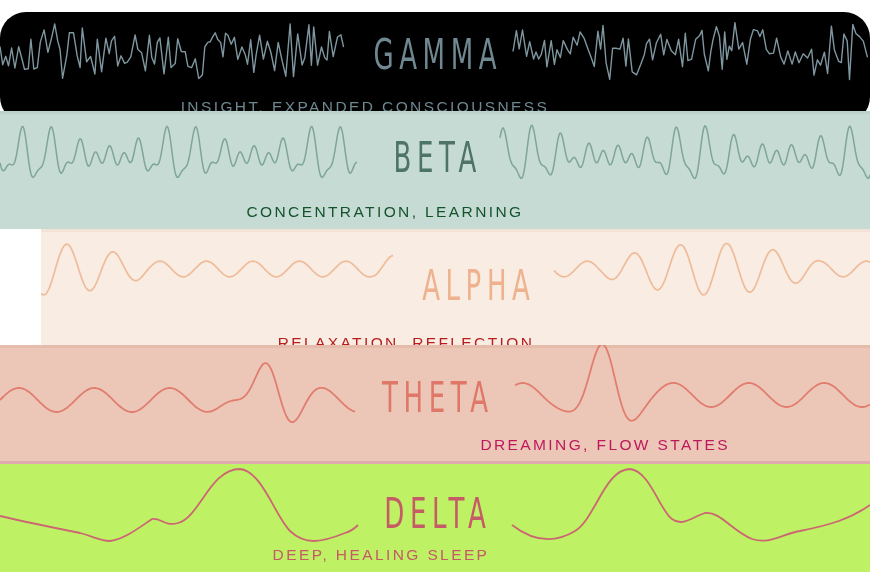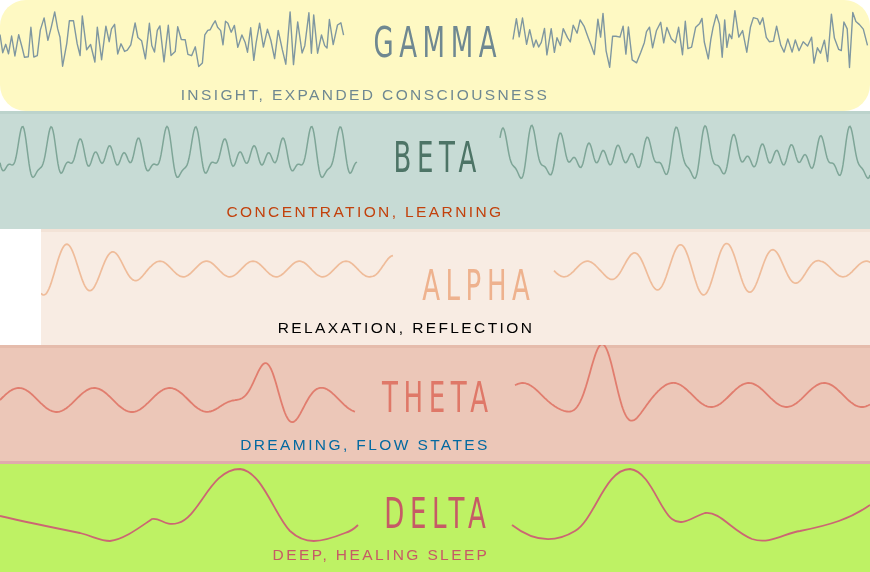--- a/index.html
+++ b/index.html
@@ -23,57 +23,57 @@
     position: absolute; left: 0; width: 730px; text-align: center;
     font-family: "Liberation Sans", sans-serif;
     font-size: 15.5px; letter-spacing: 2.4px; line-height: 1;
   }
 </style>
 </head>
 <body>
 
 <div>
 
-  <div class="band" style="top:0;height:111px;background:#fef9c3;border-radius:26px;">
+  <div class="band" style="top:12px;height:111px;background:#000000;border-radius:26px;">
     <svg class="wave" width="870" height="111" viewBox="0 0 870 111">
       <polyline fill="none" stroke="#7f97a0" stroke-width="1.4" stroke-linejoin="round" id="gamma-left" points="0.0,34.6 2.7,52.7 5.7,44.3 8.5,53.8 11.6,36.0 14.9,56.0 18.7,34.7 22.3,48.3 24.5,57.3 28.3,56.8 30.9,27.3 33.8,57.0 37.3,55.7 40.3,30.1 44.1,17.9 47.9,40.4 51.3,27.1 54.7,11.9 57.7,28.9 60.0,37.2 62.6,66.2 66.8,43.3 69.4,20.6 73.5,20.8 77.2,43.9 80.1,55.5 82.3,15.9 86.6,49.7 90.6,44.5 94.9,62.0 97.3,27.2 101.6,59.7 105.9,26.2 109.2,41.7 111.5,28.8 114.6,24.3 117.7,54.0 121.0,43.8 124.6,51.4 127.3,50.2 130.8,44.9 135.1,23.0 137.9,37.5 141.6,40.7 145.4,58.8 149.4,23.3 151.8,45.5 154.5,52.1 157.3,30.3 159.9,25.9 164.0,61.9 168.3,25.3 171.0,55.5 175.2,51.6 177.7,26.7 181.3,39.5 185.2,39.7 187.9,54.4 191.6,55.7 195.3,46.8 198.7,66.5 202.4,62.9 204.8,34.9 207.8,30.4 210.2,29.8 212.8,24.6 215.2,20.8 217.6,27.2 220.7,30.6 223.0,44.8 225.5,21.3 227.9,23.2 231.2,32.2 234.4,25.4 237.8,47.4 241.9,35.0 245.1,42.2 247.5,52.2 250.7,27.8 253.8,60.4 256.1,43.0 259.6,23.1 263.4,47.1 267.4,29.3 270.9,40.5 274.6,58.6 278.2,30.4 282.2,49.2 285.8,64.2 290.1,11.9 293.5,64.6 297.7,21.9 302.1,53.0 304.8,45.7 308.9,12.8 311.4,53.3 313.7,14.9 317.6,53.2 321.5,35.0 324.7,45.6 327.0,48.1 329.4,19.5 333.2,44.6 337.5,25.0 340.9,22.8 343.6,35.1"></polyline>
       <polyline fill="none" stroke="#7f97a0" stroke-width="1.4" stroke-linejoin="round" id="gamma-right" points="513.0,39.5 516.4,18.7 519.2,36.9 522.5,18.0 526.6,44.4 529.7,29.7 533.6,47.0 536.0,39.9 538.7,47.0 541.3,42.3 544.5,28.4 546.9,54.9 551.2,28.6 554.4,52.4 557.0,37.7 560.4,45.5 563.2,28.6 567.6,37.9 570.3,41.9 573.2,25.2 577.1,33.2 580.1,19.9 584.3,26.7 588.5,38.4 591.2,45.6 594.3,54.5 597.9,19.1 600.6,37.1 603.0,13.4 606.1,50.8 609.7,67.3 612.6,36.3 615.9,36.3 620.0,37.1 623.1,26.1 625.9,54.1 628.4,26.9 632.2,59.9 636.6,62.8 640.7,52.6 644.3,42.7 646.5,31.7 649.5,27.2 652.6,47.9 656.4,30.8 660.7,22.3 663.7,42.9 666.9,27.4 671.3,38.8 675.4,42.7 678.6,27.3 682.5,54.7 685.3,21.2 687.9,48.6 691.6,47.1 695.7,27.2 699.7,23.4 702.0,18.4 704.3,42.0 708.3,58.9 710.8,39.7 713.1,27.4 716.4,14.7 719.4,24.1 722.2,57.3 724.7,19.9 726.9,47.4 729.3,34.2 731.8,38.7 734.9,10.7 738.8,37.1 742.6,30.6 746.8,52.2 750.4,27.3 753.4,17.6 757.6,18.9 759.9,24.6 762.8,17.8 766.3,37.3 769.3,41.7 773.5,41.1 776.6,26.2 780.8,45.3 784.1,52.1 787.8,38.9 792.1,52.1 795.3,39.9 799.0,50.7 803.2,41.8 807.6,46.0 811.6,37.2 814.0,63.1 817.4,47.8 820.5,53.2 824.4,40.1 827.6,61.5 831.4,14.1 834.4,38.1 838.7,49.4 841.3,50.6 843.9,22.0 847.2,28.9 849.5,67.5 852.8,12.4 855.9,21.5 859.5,24.6 863.3,29.1 867.5,45.4"></polyline>
     </svg>
     <div class="title" style="top:22px;color:#6f8891;">GAMMA</div>
     <div class="subtitle" style="top:87px;color:#6f8891;">INSIGHT, EXPANDED CONSCIOUSNESS</div>
   </div>
 
   <div class="band" style="top:111px;height:118px;background:#c7dbd5;">
     <div class="lip" style="background:#bcd3cc;"></div>
     <svg class="wave" width="870" height="118" viewBox="0 0 870 118">
       <path fill="none" stroke="#7ea597" stroke-width="1.5" id="beta-left" d="M0.0,51.7 L1.0,55.9 L2.0,58.6 L3.0,59.8 L4.0,59.6 L5.0,58.5 L6.0,56.8 L7.0,55.1 L8.0,53.9 L9.0,53.2 L10.0,53.2 L11.0,53.6 L12.0,53.9 L13.0,53.8 L14.0,52.7 L15.0,50.2 L16.0,46.3 L17.0,41.1 L18.0,35.0 L19.0,28.6 L20.0,22.8 L21.0,18.3 L22.0,15.8 L23.0,15.6 L24.0,18.0 L25.0,22.8 L26.0,29.4 L27.0,37.1 L28.0,45.0 L29.0,52.4 L30.0,58.5 L31.0,63.0 L32.0,65.6 L33.0,66.4 L34.0,65.8 L35.0,64.4 L36.0,62.5 L37.0,60.7 L38.0,59.2 L39.0,58.2 L40.0,57.3 L41.0,56.4 L42.0,55.1 L43.0,52.8 L44.0,49.4 L45.0,44.8 L46.0,39.2 L47.0,33.0 L48.0,26.8 L49.0,21.5 L50.0,17.6 L51.0,15.9 L52.0,16.5 L53.0,19.6 L54.0,24.7 L55.0,31.5 L56.0,39.0 L57.0,46.4 L58.0,52.9 L59.0,57.9 L60.0,61.0 L61.0,62.2 L62.0,61.6 L63.0,59.8 L64.0,57.4 L65.0,54.9 L66.0,52.8 L67.0,51.6 L68.0,51.1 L69.0,51.3 L70.0,51.9 L71.0,52.2 L72.0,52.0 L73.0,50.7 L74.0,48.3 L75.0,44.8 L76.0,40.6 L77.0,36.2 L78.0,32.2 L79.0,29.3 L80.0,27.9 L81.0,28.3 L82.0,30.6 L83.0,34.4 L84.0,39.2 L85.0,44.3 L86.0,49.0 L87.0,52.7 L88.0,54.8 L89.0,55.2 L90.0,53.9 L91.0,51.5 L92.0,48.3 L93.0,45.2 L94.0,42.6 L95.0,41.1 L96.0,41.0 L97.0,42.1 L98.0,44.3 L99.0,47.0 L100.0,49.6 L101.0,51.5 L102.0,52.3 L103.0,51.7 L104.0,49.8 L105.0,46.8 L106.0,43.2 L107.0,39.6 L108.0,36.7 L109.0,35.0 L110.0,34.8 L111.0,36.2 L112.0,38.9 L113.0,42.5 L114.0,46.4 L115.0,50.0 L116.0,52.6 L117.0,53.9 L118.0,53.8 L119.0,52.3 L120.0,49.9 L121.0,47.1 L122.0,44.4 L123.0,42.5 L124.0,41.7 L125.0,42.1 L126.0,43.6 L127.0,45.9 L128.0,48.5 L129.0,50.6 L130.0,51.7 L131.0,51.4 L132.0,49.6 L133.0,46.3 L134.0,42.0 L135.0,37.2 L136.0,32.7 L137.0,29.1 L138.0,27.2 L139.0,27.2 L140.0,29.2 L141.0,33.0 L142.0,38.0 L143.0,43.6 L144.0,49.2 L145.0,53.9 L146.0,57.4 L147.0,59.4 L148.0,59.9 L149.0,59.2 L150.0,57.7 L151.0,56.0 L152.0,54.4 L153.0,53.5 L154.0,53.1 L155.0,53.3 L156.0,53.8 L157.0,53.9 L158.0,53.4 L159.0,51.6 L160.0,48.5 L161.0,43.9 L162.0,38.2 L163.0,31.9 L164.0,25.7 L165.0,20.4 L166.0,16.8 L167.0,15.4 L168.0,16.5 L169.0,20.1 L170.0,25.8 L171.0,33.0 L172.0,41.0 L173.0,48.7 L174.0,55.6 L175.0,60.9 L176.0,64.5 L177.0,66.2 L178.0,66.3 L179.0,65.2 L180.0,63.5 L181.0,61.6 L182.0,59.9 L183.0,58.7 L184.0,57.8 L185.0,56.9 L186.0,55.9 L187.0,54.1 L188.0,51.3 L189.0,47.3 L190.0,42.2 L191.0,36.2 L192.0,29.9 L193.0,24.1 L194.0,19.4 L195.0,16.5 L196.0,15.9 L197.0,17.7 L198.0,21.8 L199.0,27.9 L200.0,35.1 L201.0,42.6 L202.0,49.7 L203.0,55.5 L204.0,59.7 L205.0,61.8 L206.0,62.1 L207.0,60.9 L208.0,58.7 L209.0,56.1 L210.0,53.8 L211.0,52.1 L212.0,51.2 L213.0,51.2 L214.0,51.6 L215.0,52.1 L216.0,52.2 L217.0,51.5 L218.0,49.7 L219.0,46.7 L220.0,42.8 L221.0,38.5 L222.0,34.2 L223.0,30.6 L224.0,28.4 L225.0,27.9 L226.0,29.2 L227.0,32.3 L228.0,36.6 L229.0,41.7 L230.0,46.7 L231.0,51.0 L232.0,53.9 L233.0,55.2 L234.0,54.7 L235.0,52.9 L236.0,50.0 L237.0,46.7 L238.0,43.8 L239.0,41.7 L240.0,40.9 L241.0,41.4 L242.0,43.1 L243.0,45.6 L244.0,48.3 L245.0,50.6 L246.0,52.1 L247.0,52.2 L248.0,51.0 L249.0,48.4 L250.0,45.0 L251.0,41.4 L252.0,38.1 L253.0,35.7 L254.0,34.7 L255.0,35.3 L256.0,37.3 L257.0,40.6 L258.0,44.4 L259.0,48.2 L260.0,51.4 L261.0,53.4 L262.0,54.0 L263.0,53.2 L264.0,51.2 L265.0,48.5 L266.0,45.7 L267.0,43.4 L268.0,41.9 L269.0,41.7 L270.0,42.7 L271.0,44.7 L272.0,47.2 L273.0,49.6 L274.0,51.3 L275.0,51.8 L276.0,50.7 L277.0,48.2 L278.0,44.3 L279.0,39.6 L280.0,34.9 L281.0,30.8 L282.0,28.0 L283.0,27.0 L284.0,27.9 L285.0,30.9 L286.0,35.3 L287.0,40.7 L288.0,46.4 L289.0,51.6 L290.0,55.8 L291.0,58.5 L292.0,59.8 L293.0,59.7 L294.0,58.5 L295.0,56.9 L296.0,55.2 L297.0,53.9 L298.0,53.2 L299.0,53.2 L300.0,53.5 L301.0,53.9 L302.0,53.8 L303.0,52.7 L304.0,50.3 L305.0,46.4 L306.0,41.3 L307.0,35.2 L308.0,28.8 L309.0,23.0 L310.0,18.4 L311.0,15.8 L312.0,15.6 L313.0,17.9 L314.0,22.6 L315.0,29.2 L316.0,36.9 L317.0,44.8 L318.0,52.2 L319.0,58.4 L320.0,62.9 L321.0,65.5 L322.0,66.4 L323.0,65.9 L324.0,64.4 L325.0,62.6 L326.0,60.8 L327.0,59.3 L328.0,58.2 L329.0,57.4 L330.0,56.5 L331.0,55.1 L332.0,52.9 L333.0,49.5 L334.0,44.9 L335.0,39.3 L336.0,33.1 L337.0,27.0 L338.0,21.6 L339.0,17.7 L340.0,15.9 L341.0,16.4 L342.0,19.4 L343.0,24.6 L344.0,31.3 L345.0,38.8 L346.0,46.2 L347.0,52.7 L348.0,57.8 L349.0,60.9 L350.0,62.2 L351.0,61.7 L352.0,59.9 L353.0,57.4 L354.0,54.9 L355.0,52.9 L356.0,51.6 L357.0,51.1 "></path>
       <path fill="none" stroke="#7ea597" stroke-width="1.5" id="beta-right" d="M500.0,26.9 L501.0,21.5 L502.0,18.1 L503.0,17.0 L504.0,18.3 L505.0,21.6 L506.0,26.5 L507.0,32.2 L508.0,38.0 L509.0,43.3 L510.0,47.7 L511.0,50.9 L512.0,53.1 L513.0,54.6 L514.0,55.6 L515.0,56.6 L516.0,58.0 L517.0,59.8 L518.0,62.0 L519.0,64.4 L520.0,66.3 L521.0,67.4 L522.0,67.0 L523.0,64.8 L524.0,60.7 L525.0,54.6 L526.0,47.2 L527.0,39.0 L528.0,30.8 L529.0,23.6 L530.0,18.2 L531.0,15.0 L532.0,14.3 L533.0,16.2 L534.0,20.2 L535.0,25.7 L536.0,31.9 L537.0,38.1 L538.0,43.6 L539.0,48.0 L540.0,51.2 L541.0,53.1 L542.0,54.1 L543.0,54.6 L544.0,55.1 L545.0,55.9 L546.0,57.2 L547.0,59.0 L548.0,61.0 L549.0,62.7 L550.0,63.8 L551.0,63.7 L552.0,61.9 L553.0,58.5 L554.0,53.5 L555.0,47.2 L556.0,40.4 L557.0,33.7 L558.0,28.1 L559.0,24.0 L560.0,22.1 L561.0,22.4 L562.0,24.8 L563.0,28.9 L564.0,33.9 L565.0,39.2 L566.0,44.1 L567.0,47.8 L568.0,50.2 L569.0,51.1 L570.0,50.8 L571.0,49.6 L572.0,48.1 L573.0,46.9 L574.0,46.4 L575.0,46.9 L576.0,48.3 L577.0,50.5 L578.0,52.9 L579.0,55.0 L580.0,56.3 L581.0,56.4 L582.0,55.0 L583.0,52.2 L584.0,48.2 L585.0,43.6 L586.0,39.1 L587.0,35.4 L588.0,32.9 L589.0,32.0 L590.0,32.9 L591.0,35.4 L592.0,39.0 L593.0,43.0 L594.0,46.9 L595.0,49.9 L596.0,51.6 L597.0,51.8 L598.0,50.6 L599.0,48.3 L600.0,45.5 L601.0,42.7 L602.0,40.5 L603.0,39.5 L604.0,39.9 L605.0,41.5 L606.0,44.2 L607.0,47.4 L608.0,50.4 L609.0,52.8 L610.0,53.9 L611.0,53.5 L612.0,51.6 L613.0,48.5 L614.0,44.7 L615.0,40.7 L616.0,37.3 L617.0,35.0 L618.0,34.2 L619.0,35.0 L620.0,37.2 L621.0,40.4 L622.0,44.0 L623.0,47.4 L624.0,50.0 L625.0,51.5 L626.0,51.7 L627.0,50.6 L628.0,48.6 L629.0,46.3 L630.0,44.1 L631.0,42.8 L632.0,42.6 L633.0,43.6 L634.0,45.9 L635.0,48.9 L636.0,52.0 L637.0,54.8 L638.0,56.4 L639.0,56.5 L640.0,54.9 L641.0,51.5 L642.0,46.8 L643.0,41.4 L644.0,35.9 L645.0,31.2 L646.0,27.8 L647.0,26.2 L648.0,26.5 L649.0,28.6 L650.0,32.2 L651.0,36.5 L652.0,41.0 L653.0,45.1 L654.0,48.3 L655.0,50.4 L656.0,51.4 L657.0,51.6 L658.0,51.4 L659.0,51.2 L660.0,51.6 L661.0,52.6 L662.0,54.6 L663.0,57.1 L664.0,59.8 L665.0,62.1 L666.0,63.4 L667.0,63.2 L668.0,61.1 L669.0,57.0 L670.0,51.1 L671.0,44.0 L672.0,36.3 L673.0,29.0 L674.0,22.7 L675.0,18.3 L676.0,16.2 L677.0,16.5 L678.0,19.1 L679.0,23.5 L680.0,29.1 L681.0,35.0 L682.0,40.8 L683.0,45.7 L684.0,49.6 L685.0,52.4 L686.0,54.2 L687.0,55.4 L688.0,56.5 L689.0,57.7 L690.0,59.3 L691.0,61.3 L692.0,63.6 L693.0,65.7 L694.0,67.2 L695.0,67.4 L696.0,66.0 L697.0,62.6 L698.0,57.3 L699.0,50.4 L700.0,42.5 L701.0,34.3 L702.0,26.7 L703.0,20.5 L704.0,16.4 L705.0,14.8 L706.0,15.7 L707.0,18.9 L708.0,23.8 L709.0,29.8 L710.0,36.0 L711.0,41.8 L712.0,46.6 L713.0,50.1 L714.0,52.3 L715.0,53.4 L716.0,53.9 L717.0,54.1 L718.0,54.6 L719.0,55.5 L720.0,57.0 L721.0,58.9 L722.0,60.9 L723.0,62.4 L724.0,62.9 L725.0,62.1 L726.0,59.6 L727.0,55.5 L728.0,50.0 L729.0,43.6 L730.0,37.1 L731.0,31.2 L732.0,26.6 L733.0,24.0 L734.0,23.5 L735.0,25.1 L736.0,28.5 L737.0,33.1 L738.0,38.3 L739.0,43.1 L740.0,47.1 L741.0,49.8 L742.0,51.0 L743.0,50.8 L744.0,49.6 L745.0,47.9 L746.0,46.3 L747.0,45.3 L748.0,45.3 L749.0,46.3 L750.0,48.2 L751.0,50.6 L752.0,53.1 L753.0,55.0 L754.0,55.8 L755.0,55.3 L756.0,53.3 L757.0,50.0 L758.0,45.9 L759.0,41.5 L760.0,37.5 L761.0,34.5 L762.0,33.0 L763.0,33.2 L764.0,35.1 L765.0,38.2 L766.0,42.0 L767.0,45.9 L768.0,49.2 L769.0,51.4 L770.0,52.1 L771.0,51.3 L772.0,49.3 L773.0,46.5 L774.0,43.6 L775.0,41.1 L776.0,39.6 L777.0,39.4 L778.0,40.5 L779.0,42.9 L780.0,46.0 L781.0,49.2 L782.0,52.0 L783.0,53.6 L784.0,53.9 L785.0,52.6 L786.0,49.9 L787.0,46.2 L788.0,42.1 L789.0,38.3 L790.0,35.4 L791.0,33.8 L792.0,33.9 L793.0,35.4 L794.0,38.3 L795.0,41.8 L796.0,45.4 L797.0,48.5 L798.0,50.7 L799.0,51.5 L800.0,51.1 L801.0,49.7 L802.0,47.7 L803.0,45.6 L804.0,44.1 L805.0,43.6 L806.0,44.2 L807.0,46.1 L808.0,48.8 L809.0,51.9 L810.0,54.8 L811.0,56.8 L812.0,57.4 L813.0,56.2 L814.0,53.3 L815.0,48.8 L816.0,43.2 L817.0,37.4 L818.0,32.0 L819.0,27.7 L820.0,25.2 L821.0,24.7 L822.0,26.1 L823.0,29.1 L824.0,33.3 L825.0,38.0 L826.0,42.6 L827.0,46.5 L828.0,49.3 L829.0,51.1 L830.0,51.9 L831.0,52.1 L832.0,52.1 L833.0,52.4 L834.0,53.3 L835.0,55.0 L836.0,57.3 L837.0,60.0 L838.0,62.4 L839.0,64.1 L840.0,64.3 L841.0,62.8 L842.0,59.3 L843.0,53.9 L844.0,46.9 L845.0,39.2 L846.0,31.4 L847.0,24.5 L848.0,19.1 L849.0,16.0 L850.0,15.3 L851.0,17.0 L852.0,20.8 L853.0,26.1 L854.0,32.1 L855.0,38.1 L856.0,43.6 L857.0,48.1 L858.0,51.4 L859.0,53.7 L860.0,55.1 L861.0,56.2 L862.0,57.3 L863.0,58.7 L864.0,60.5 L865.0,62.7 L866.0,64.9 L867.0,66.6 L868.0,67.4 L869.0,66.7 L870.0,64.1 "></path>
     </svg>
     <div class="title" style="top:26px;color:#4d7466;">BETA</div>
-    <div class="subtitle" style="top:93px;color:#c2410c;">CONCENTRATION, LEARNING</div>
+    <div class="subtitle" style="top:93px;color:#14532d;margin-left:20px;">CONCENTRATION, LEARNING</div>
   </div>
 
   <div class="band" style="top:229px;height:116px;background:#f8ece3;margin-left:41px;">
     <div class="lip" style="background:#f3e3d7;"></div>
     <svg class="wave" width="870" height="116" viewBox="0 0 870 116">
       <path fill="none" stroke="#efbc9a" stroke-width="1.7" id="alpha-left" d="M0.0,64.2 L1.0,65.3 L2.0,65.9 L3.0,66.0 L4.0,65.6 L5.0,64.8 L6.0,63.5 L7.0,61.7 L8.0,59.6 L9.0,57.1 L10.0,54.4 L11.0,51.3 L12.0,48.1 L13.0,44.7 L14.0,41.3 L15.0,37.8 L16.0,34.4 L17.0,31.1 L18.0,28.0 L19.0,25.2 L20.0,22.6 L21.0,20.3 L22.0,18.5 L23.0,17.0 L24.0,16.0 L25.0,15.4 L26.0,15.2 L27.0,15.6 L28.0,16.3 L29.0,17.5 L30.0,19.1 L31.0,21.1 L32.0,23.4 L33.0,26.0 L34.0,28.8 L35.0,31.8 L36.0,34.9 L37.0,38.0 L38.0,41.2 L39.0,44.3 L40.0,47.3 L41.0,50.1 L42.0,52.7 L43.0,55.1 L44.0,57.1 L45.0,58.8 L46.0,60.1 L47.0,61.0 L48.0,61.6 L49.0,61.7 L50.0,61.4 L51.0,60.8 L52.0,59.7 L53.0,58.4 L54.0,56.7 L55.0,54.7 L56.0,52.5 L57.0,50.1 L58.0,47.6 L59.0,45.0 L60.0,42.3 L61.0,39.6 L62.0,37.0 L63.0,34.6 L64.0,32.2 L65.0,30.1 L66.0,28.2 L67.0,26.5 L68.0,25.2 L69.0,24.1 L70.0,23.4 L71.0,22.9 L72.0,22.8 L73.0,23.1 L74.0,23.6 L75.0,24.4 L76.0,25.5 L77.0,26.8 L78.0,28.4 L79.0,30.1 L80.0,31.9 L81.0,33.8 L82.0,35.8 L83.0,37.8 L84.0,39.8 L85.0,41.7 L86.0,43.5 L87.0,45.2 L88.0,46.7 L89.0,48.1 L90.0,49.2 L91.0,50.2 L92.0,50.9 L93.0,51.3 L94.0,51.6 L95.0,51.6 L96.0,51.4 L97.0,51.0 L98.0,50.4 L99.0,49.6 L100.0,48.7 L101.0,47.7 L102.0,46.5 L103.0,45.3 L104.0,44.1 L105.0,42.8 L106.0,41.6 L107.0,40.4 L108.0,39.3 L109.0,38.2 L110.0,37.3 L111.0,36.3 L112.0,35.4 L113.0,34.6 L114.0,33.9 L115.0,33.3 L116.0,32.8 L117.0,32.5 L118.0,32.3 L119.0,32.2 L120.0,32.3 L121.0,32.5 L122.0,32.8 L123.0,33.3 L124.0,33.9 L125.0,34.6 L126.0,35.5 L127.0,36.3 L128.0,37.3 L129.0,38.3 L130.0,39.4 L131.0,40.4 L132.0,41.5 L133.0,42.5 L134.0,43.5 L135.0,44.4 L136.0,45.2 L137.0,45.9 L138.0,46.6 L139.0,47.1 L140.0,47.4 L141.0,47.7 L142.0,47.8 L143.0,47.8 L144.0,47.6 L145.0,47.3 L146.0,46.8 L147.0,46.2 L148.0,45.5 L149.0,44.8 L150.0,43.9 L151.0,42.9 L152.0,41.9 L153.0,40.9 L154.0,39.8 L155.0,38.8 L156.0,37.8 L157.0,36.8 L158.0,35.9 L159.0,35.0 L160.0,34.2 L161.0,33.6 L162.0,33.0 L163.0,32.6 L164.0,32.4 L165.0,32.2 L166.0,32.2 L167.0,32.4 L168.0,32.6 L169.0,33.1 L170.0,33.6 L171.0,34.3 L172.0,35.0 L173.0,35.9 L174.0,36.8 L175.0,37.8 L176.0,38.8 L177.0,39.9 L178.0,40.9 L179.0,42.0 L180.0,43.0 L181.0,43.9 L182.0,44.8 L183.0,45.6 L184.0,46.3 L185.0,46.8 L186.0,47.3 L187.0,47.6 L188.0,47.8 L189.0,47.8 L190.0,47.7 L191.0,47.4 L192.0,47.0 L193.0,46.5 L194.0,45.9 L195.0,45.2 L196.0,44.3 L197.0,43.4 L198.0,42.4 L199.0,41.4 L200.0,40.4 L201.0,39.3 L202.0,38.3 L203.0,37.3 L204.0,36.3 L205.0,35.4 L206.0,34.6 L207.0,33.9 L208.0,33.3 L209.0,32.8 L210.0,32.5 L211.0,32.3 L212.0,32.2 L213.0,32.3 L214.0,32.5 L215.0,32.8 L216.0,33.3 L217.0,33.9 L218.0,34.6 L219.0,35.5 L220.0,36.4 L221.0,37.3 L222.0,38.3 L223.0,39.4 L224.0,40.4 L225.0,41.5 L226.0,42.5 L227.0,43.5 L228.0,44.4 L229.0,45.2 L230.0,45.9 L231.0,46.6 L232.0,47.1 L233.0,47.5 L234.0,47.7 L235.0,47.8 L236.0,47.8 L237.0,47.6 L238.0,47.3 L239.0,46.8 L240.0,46.2 L241.0,45.5 L242.0,44.8 L243.0,43.9 L244.0,42.9 L245.0,41.9 L246.0,40.9 L247.0,39.8 L248.0,38.8 L249.0,37.8 L250.0,36.8 L251.0,35.8 L252.0,35.0 L253.0,34.2 L254.0,33.6 L255.0,33.0 L256.0,32.6 L257.0,32.4 L258.0,32.2 L259.0,32.2 L260.0,32.4 L261.0,32.7 L262.0,33.1 L263.0,33.6 L264.0,34.3 L265.0,35.0 L266.0,35.9 L267.0,36.8 L268.0,37.8 L269.0,38.9 L270.0,39.9 L271.0,41.0 L272.0,42.0 L273.0,43.0 L274.0,43.9 L275.0,44.8 L276.0,45.6 L277.0,46.3 L278.0,46.8 L279.0,47.3 L280.0,47.6 L281.0,47.8 L282.0,47.8 L283.0,47.7 L284.0,47.4 L285.0,47.0 L286.0,46.5 L287.0,45.9 L288.0,45.2 L289.0,44.3 L290.0,43.4 L291.0,42.4 L292.0,41.4 L293.0,40.4 L294.0,39.3 L295.0,38.3 L296.0,37.3 L297.0,36.3 L298.0,35.4 L299.0,34.6 L300.0,33.9 L301.0,33.3 L302.0,32.8 L303.0,32.5 L304.0,32.3 L305.0,32.2 L306.0,32.3 L307.0,32.5 L308.0,32.8 L309.0,33.3 L310.0,33.9 L311.0,34.7 L312.0,35.5 L313.0,36.4 L314.0,37.3 L315.0,38.3 L316.0,39.4 L317.0,40.4 L318.0,41.5 L319.0,42.5 L320.0,43.5 L321.0,44.4 L322.0,45.2 L323.0,45.9 L324.0,46.6 L325.0,47.1 L326.0,47.5 L327.0,47.7 L328.0,47.8 L329.0,47.8 L330.0,47.6 L331.0,47.5 L332.0,47.3 L333.0,46.9 L334.0,46.3 L335.0,45.6 L336.0,44.7 L337.0,43.6 L338.0,42.4 L339.0,41.1 L340.0,39.8 L341.0,38.3 L342.0,36.8 L343.0,35.4 L344.0,33.9 L345.0,32.5 L346.0,31.2 L347.0,29.9 L348.0,28.9 L349.0,28.0 L350.0,27.3 L351.0,26.8 L352.0,26.6 "></path>
       <path fill="none" stroke="#efbc9a" stroke-width="1.7" id="alpha-right" d="M513.0,41.6 L514.0,42.6 L515.0,43.6 L516.0,44.5 L517.0,45.3 L518.0,46.0 L519.0,46.6 L520.0,47.1 L521.0,47.5 L522.0,47.7 L523.0,47.8 L524.0,47.7 L525.0,47.5 L526.0,47.2 L527.0,46.7 L528.0,46.1 L529.0,45.4 L530.0,44.6 L531.0,43.7 L532.0,42.8 L533.0,41.8 L534.0,40.7 L535.0,39.7 L536.0,38.6 L537.0,37.6 L538.0,36.6 L539.0,35.7 L540.0,34.9 L541.0,34.1 L542.0,33.5 L543.0,33.0 L544.0,32.6 L545.0,32.3 L546.0,32.2 L547.0,32.2 L548.0,32.4 L549.0,32.7 L550.0,33.1 L551.0,33.7 L552.0,34.4 L553.0,35.2 L554.0,36.0 L555.0,37.0 L556.0,38.0 L557.0,39.0 L558.0,40.1 L559.0,41.1 L560.0,42.1 L561.0,43.2 L562.0,44.3 L563.0,45.4 L564.0,46.4 L565.0,47.4 L566.0,48.3 L567.0,49.0 L568.0,49.6 L569.0,50.1 L570.0,50.4 L571.0,50.4 L572.0,50.3 L573.0,50.0 L574.0,49.4 L575.0,48.7 L576.0,47.7 L577.0,46.5 L578.0,45.2 L579.0,43.7 L580.0,42.1 L581.0,40.3 L582.0,38.5 L583.0,36.7 L584.0,34.9 L585.0,33.0 L586.0,31.3 L587.0,29.7 L588.0,28.2 L589.0,26.9 L590.0,25.7 L591.0,24.9 L592.0,24.3 L593.0,23.9 L594.0,23.9 L595.0,24.2 L596.0,24.8 L597.0,25.7 L598.0,26.9 L599.0,28.3 L600.0,30.0 L601.0,32.0 L602.0,34.1 L603.0,36.5 L604.0,38.9 L605.0,41.4 L606.0,44.0 L607.0,46.5 L608.0,48.9 L609.0,51.3 L610.0,53.5 L611.0,55.4 L612.0,57.1 L613.0,58.6 L614.0,59.7 L615.0,60.5 L616.0,60.8 L617.0,60.9 L618.0,60.5 L619.0,59.7 L620.0,58.6 L621.0,57.1 L622.0,55.2 L623.0,53.1 L624.0,50.6 L625.0,48.0 L626.0,45.1 L627.0,42.1 L628.0,39.0 L629.0,36.0 L630.0,32.9 L631.0,29.9 L632.0,27.1 L633.0,24.5 L634.0,22.2 L635.0,20.2 L636.0,18.5 L637.0,17.1 L638.0,16.2 L639.0,15.8 L640.0,15.8 L641.0,16.2 L642.0,17.0 L643.0,18.3 L644.0,20.0 L645.0,22.1 L646.0,24.6 L647.0,27.3 L648.0,30.3 L649.0,33.5 L650.0,36.8 L651.0,40.2 L652.0,43.6 L653.0,47.0 L654.0,50.3 L655.0,53.3 L656.0,56.2 L657.0,58.8 L658.0,61.0 L659.0,62.8 L660.0,64.3 L661.0,65.3 L662.0,65.8 L663.0,65.9 L664.0,65.4 L665.0,64.6 L666.0,63.2 L667.0,61.4 L668.0,59.3 L669.0,56.8 L670.0,53.9 L671.0,50.8 L672.0,47.6 L673.0,44.1 L674.0,40.7 L675.0,37.2 L676.0,33.7 L677.0,30.4 L678.0,27.2 L679.0,24.3 L680.0,21.7 L681.0,19.5 L682.0,17.6 L683.0,16.1 L684.0,15.1 L685.0,14.6 L686.0,14.5 L687.0,14.9 L688.0,15.7 L689.0,17.0 L690.0,18.7 L691.0,20.8 L692.0,23.2 L693.0,25.9 L694.0,28.8 L695.0,32.0 L696.0,35.2 L697.0,38.6 L698.0,41.9 L699.0,45.1 L700.0,48.3 L701.0,51.2 L702.0,54.0 L703.0,56.4 L704.0,58.5 L705.0,60.3 L706.0,61.7 L707.0,62.6 L708.0,63.1 L709.0,63.2 L710.0,62.9 L711.0,62.2 L712.0,61.0 L713.0,59.5 L714.0,57.7 L715.0,55.5 L716.0,53.1 L717.0,50.5 L718.0,47.8 L719.0,44.9 L720.0,42.0 L721.0,39.1 L722.0,36.2 L723.0,33.5 L724.0,31.0 L725.0,28.6 L726.0,26.5 L727.0,24.7 L728.0,23.2 L729.0,22.0 L730.0,21.2 L731.0,20.8 L732.0,20.7 L733.0,21.0 L734.0,21.6 L735.0,22.5 L736.0,23.8 L737.0,25.3 L738.0,27.0 L739.0,29.0 L740.0,31.1 L741.0,33.3 L742.0,35.6 L743.0,37.9 L744.0,40.2 L745.0,42.4 L746.0,44.5 L747.0,46.5 L748.0,48.3 L749.0,49.9 L750.0,51.2 L751.0,52.3 L752.0,53.2 L753.0,53.8 L754.0,54.1 L755.0,54.1 L756.0,53.9 L757.0,53.4 L758.0,52.7 L759.0,51.8 L760.0,50.7 L761.0,49.4 L762.0,48.0 L763.0,46.5 L764.0,45.0 L765.0,43.4 L766.0,41.8 L767.0,40.3 L768.0,38.8 L769.0,37.4 L770.0,36.1 L771.0,35.0 L772.0,34.0 L773.0,33.2 L774.0,32.6 L775.0,32.1 L776.0,31.8 L777.0,31.7 L778.0,31.7 L779.0,32.0 L780.0,32.3 L781.0,32.5 L782.0,32.9 L783.0,33.4 L784.0,34.0 L785.0,34.8 L786.0,35.6 L787.0,36.5 L788.0,37.5 L789.0,38.5 L790.0,39.6 L791.0,40.6 L792.0,41.6 L793.0,42.7 L794.0,43.6 L795.0,44.5 L796.0,45.3 L797.0,46.1 L798.0,46.7 L799.0,47.1 L800.0,47.5 L801.0,47.7 L802.0,47.8 L803.0,47.7 L804.0,47.5 L805.0,47.2 L806.0,46.7 L807.0,46.1 L808.0,45.4 L809.0,44.6 L810.0,43.7 L811.0,42.8 L812.0,41.7 L813.0,40.7 L814.0,39.7 L815.0,38.6 L816.0,37.6 L817.0,36.6 L818.0,35.7 L819.0,34.9 L820.0,34.1 L821.0,33.5 L822.0,33.0 L823.0,32.6 L824.0,32.3 L825.0,32.2 L826.0,32.2 L827.0,32.4 L828.0,32.7 L829.0,33.2 L830.0,33.7 L831.0,34.4 L832.0,35.2 L833.0,36.1 L834.0,37.0 L835.0,38.0 L836.0,39.0 L837.0,40.1 L838.0,41.1 L839.0,42.2 L840.0,43.2 L841.0,44.1 L842.0,44.9 L843.0,45.7 L844.0,46.4 L845.0,46.9 L846.0,47.3 L847.0,47.6 L848.0,47.8 L849.0,47.8 L850.0,47.6 L851.0,47.4 L852.0,47.0 L853.0,46.4 L854.0,45.8 L855.0,45.0 L856.0,44.2 L857.0,43.2 L858.0,42.3 L859.0,41.2 L860.0,40.2 L861.0,39.1 L862.0,38.1 L863.0,37.1 L864.0,36.1 L865.0,35.3 L866.0,34.5 L867.0,33.8 L868.0,33.2 L869.0,32.7 L870.0,32.4 "></path>
     </svg>
     <div class="title" style="top:36px;color:#eeb28e;">ALPHA</div>
-    <div class="subtitle" style="top:91px;color:#000000;">RELAXATION, REFLECTION</div>
+    <div class="subtitle" style="top:106px;color:#b91c1c;">RELAXATION, REFLECTION</div>
   </div>
 
   <div class="band" style="top:345px;height:116px;background:#ecc7b8;">
     <div class="lip" style="background:#e5bcac;"></div>
     <svg class="wave" width="870" height="116" viewBox="0 0 870 116">
       <path fill="none" stroke="#e17d6e" stroke-width="1.8" id="theta-left" d="M0.0,55.0 L1.0,54.0 L2.0,53.0 L3.0,52.0 L4.0,51.1 L5.0,50.1 L6.0,49.2 L7.0,48.4 L8.0,47.6 L9.0,46.8 L10.0,46.1 L11.0,45.5 L12.0,44.9 L13.0,44.4 L14.0,44.0 L15.0,43.6 L16.0,43.3 L17.0,43.1 L18.0,43.0 L19.0,43.0 L20.0,43.1 L21.0,43.2 L22.0,43.4 L23.0,43.7 L24.0,44.1 L25.0,44.5 L26.0,45.1 L27.0,45.7 L28.0,46.3 L29.0,47.0 L30.0,47.8 L31.0,48.6 L32.0,49.5 L33.0,50.4 L34.0,51.4 L35.0,52.3 L36.0,53.3 L37.0,54.3 L38.0,55.3 L39.0,56.3 L40.0,57.3 L41.0,58.3 L42.0,59.2 L43.0,60.1 L44.0,61.0 L45.0,61.9 L46.0,62.7 L47.0,63.4 L48.0,64.1 L49.0,64.7 L50.0,65.3 L51.0,65.7 L52.0,66.1 L53.0,66.5 L54.0,66.7 L55.0,66.9 L56.0,67.0 L57.0,67.0 L58.0,66.9 L59.0,66.8 L60.0,66.5 L61.0,66.2 L62.0,65.8 L63.0,65.3 L64.0,64.8 L65.0,64.1 L66.0,63.5 L67.0,62.7 L68.0,61.9 L69.0,61.1 L70.0,60.2 L71.0,59.3 L72.0,58.4 L73.0,57.4 L74.0,56.4 L75.0,55.4 L76.0,54.4 L77.0,53.4 L78.0,52.4 L79.0,51.5 L80.0,50.5 L81.0,49.6 L82.0,48.7 L83.0,47.9 L84.0,47.1 L85.0,46.4 L86.0,45.7 L87.0,45.1 L88.0,44.6 L89.0,44.1 L90.0,43.7 L91.0,43.4 L92.0,43.2 L93.0,43.1 L94.0,43.0 L95.0,43.0 L96.0,43.1 L97.0,43.3 L98.0,43.6 L99.0,43.9 L100.0,44.4 L101.0,44.9 L102.0,45.4 L103.0,46.1 L104.0,46.7 L105.0,47.5 L106.0,48.3 L107.0,49.2 L108.0,50.1 L109.0,51.0 L110.0,51.9 L111.0,52.9 L112.0,53.9 L113.0,54.9 L114.0,55.9 L115.0,56.9 L116.0,57.9 L117.0,58.8 L118.0,59.8 L119.0,60.7 L120.0,61.5 L121.0,62.3 L122.0,63.1 L123.0,63.8 L124.0,64.5 L125.0,65.0 L126.0,65.6 L127.0,66.0 L128.0,66.4 L129.0,66.6 L130.0,66.8 L131.0,67.0 L132.0,67.0 L133.0,67.0 L134.0,66.8 L135.0,66.6 L136.0,66.3 L137.0,66.0 L138.0,65.5 L139.0,65.0 L140.0,64.4 L141.0,63.7 L142.0,63.0 L143.0,62.3 L144.0,61.4 L145.0,60.6 L146.0,59.7 L147.0,58.7 L148.0,57.8 L149.0,56.8 L150.0,55.8 L151.0,54.8 L152.0,53.8 L153.0,52.8 L154.0,51.8 L155.0,50.9 L156.0,50.0 L157.0,49.1 L158.0,48.2 L159.0,47.4 L160.0,46.7 L161.0,46.0 L162.0,45.4 L163.0,44.8 L164.0,44.3 L165.0,43.9 L166.0,43.5 L167.0,43.3 L168.0,43.1 L169.0,43.0 L170.0,43.0 L171.0,43.1 L172.0,43.2 L173.0,43.5 L174.0,43.8 L175.0,44.2 L176.0,44.6 L177.0,45.2 L178.0,45.8 L179.0,46.5 L180.0,47.2 L181.0,48.0 L182.0,48.8 L183.0,49.7 L184.0,50.6 L185.0,51.6 L186.0,52.5 L187.0,53.5 L188.0,54.5 L189.0,55.5 L190.0,56.5 L191.0,57.5 L192.0,58.4 L193.0,59.4 L194.0,60.3 L195.0,61.2 L196.0,62.0 L197.0,62.8 L198.0,63.5 L199.0,64.1 L200.0,64.7 L201.0,65.3 L202.0,65.7 L203.0,66.1 L204.0,66.4 L205.0,66.6 L206.0,66.8 L207.0,66.8 L208.0,66.8 L209.0,66.7 L210.0,66.5 L211.0,66.3 L212.0,65.9 L213.0,65.6 L214.0,65.1 L215.0,64.6 L216.0,64.1 L217.0,63.5 L218.0,62.9 L219.0,62.2 L220.0,61.6 L221.0,60.9 L222.0,60.3 L223.0,59.7 L224.0,59.1 L225.0,58.5 L226.0,58.0 L227.0,57.5 L228.0,57.0 L229.0,56.6 L230.0,56.3 L231.0,56.0 L232.0,55.7 L233.0,55.5 L234.0,55.3 L235.0,55.2 L236.0,55.0 L237.0,54.8 L238.0,54.6 L239.0,54.4 L240.0,54.1 L241.0,53.7 L242.0,53.2 L243.0,52.6 L244.0,51.8 L245.0,50.9 L246.0,49.9 L247.0,48.6 L248.0,47.3 L249.0,45.7 L250.0,44.0 L251.0,42.2 L252.0,40.2 L253.0,38.1 L254.0,35.9 L255.0,33.7 L256.0,31.5 L257.0,29.3 L258.0,27.2 L259.0,25.2 L260.0,23.4 L261.0,21.8 L262.0,20.4 L263.0,19.3 L264.0,18.6 L265.0,18.2 L266.0,18.2 L267.0,18.5 L268.0,19.3 L269.0,20.5 L270.0,22.1 L271.0,24.0 L272.0,26.3 L273.0,28.9 L274.0,31.9 L275.0,35.0 L276.0,38.3 L277.0,41.8 L278.0,45.4 L279.0,49.0 L280.0,52.5 L281.0,56.0 L282.0,59.3 L283.0,62.4 L284.0,65.4 L285.0,68.0 L286.0,70.3 L287.0,72.3 L288.0,74.0 L289.0,75.3 L290.0,76.3 L291.0,76.9 L292.0,77.1 L293.0,77.0 L294.0,76.6 L295.0,75.9 L296.0,75.0 L297.0,73.8 L298.0,72.4 L299.0,70.8 L300.0,69.1 L301.0,67.3 L302.0,65.4 L303.0,63.5 L304.0,61.6 L305.0,59.7 L306.0,57.8 L307.0,56.0 L308.0,54.3 L309.0,52.6 L310.0,51.1 L311.0,49.7 L312.0,48.4 L313.0,47.2 L314.0,46.2 L315.0,45.3 L316.0,44.6 L317.0,43.9 L318.0,43.5 L319.0,43.1 L320.0,42.9 L321.0,42.8 L322.0,42.8 L323.0,42.9 L324.0,43.1 L325.0,43.4 L326.0,43.8 L327.0,44.3 L328.0,44.9 L329.0,45.6 L330.0,46.3 L331.0,47.0 L332.0,47.9 L333.0,48.8 L334.0,49.7 L335.0,50.6 L336.0,51.6 L337.0,52.6 L338.0,53.6 L339.0,54.6 L340.0,55.6 L341.0,56.6 L342.0,57.6 L343.0,58.6 L344.0,59.6 L345.0,60.5 L346.0,61.3 L347.0,62.2 L348.0,63.0 L349.0,63.7 L350.0,64.3 L351.0,64.9 L352.0,65.5 L353.0,65.9 L354.0,66.3 L355.0,66.6 "></path>
       <path fill="none" stroke="#e17d6e" stroke-width="1.8" id="theta-right" d="M515.0,40.3 L516.0,39.8 L517.0,39.3 L518.0,38.9 L519.0,38.5 L520.0,38.3 L521.0,38.1 L522.0,38.0 L523.0,38.0 L524.0,38.1 L525.0,38.2 L526.0,38.5 L527.0,38.8 L528.0,39.2 L529.0,39.6 L530.0,40.2 L531.0,40.8 L532.0,41.4 L533.0,42.1 L534.0,42.9 L535.0,43.7 L536.0,44.6 L537.0,45.5 L538.0,46.4 L539.0,47.4 L540.0,48.4 L541.0,49.4 L542.0,50.3 L543.0,51.3 L544.0,52.3 L545.0,53.3 L546.0,54.2 L547.0,55.2 L548.0,56.1 L549.0,56.9 L550.0,57.8 L551.0,58.6 L552.0,59.4 L553.0,60.1 L554.0,60.8 L555.0,61.5 L556.0,62.1 L557.0,62.7 L558.0,63.3 L559.0,63.8 L560.0,64.3 L561.0,64.8 L562.0,65.2 L563.0,65.5 L564.0,65.9 L565.0,66.1 L566.0,66.4 L567.0,66.5 L568.0,66.6 L569.0,66.6 L570.0,66.5 L571.0,66.3 L572.0,66.0 L573.0,65.5 L574.0,64.9 L575.0,64.1 L576.0,63.1 L577.0,62.0 L578.0,60.6 L579.0,58.9 L580.0,57.1 L581.0,55.0 L582.0,52.7 L583.0,50.2 L584.0,47.4 L585.0,44.4 L586.0,41.3 L587.0,37.9 L588.0,34.5 L589.0,31.0 L590.0,27.4 L591.0,23.8 L592.0,20.3 L593.0,16.9 L594.0,13.7 L595.0,10.6 L596.0,7.8 L597.0,5.3 L598.0,3.2 L599.0,1.5 L600.0,0.2 L601.0,-0.6 L602.0,-0.9 L603.0,-0.7 L604.0,-0.0 L605.0,1.2 L606.0,2.9 L607.0,5.0 L608.0,7.6 L609.0,10.6 L610.0,13.9 L611.0,17.5 L612.0,21.4 L613.0,25.5 L614.0,29.7 L615.0,33.9 L616.0,38.2 L617.0,42.4 L618.0,46.6 L619.0,50.5 L620.0,54.3 L621.0,57.8 L622.0,61.1 L623.0,64.0 L624.0,66.6 L625.0,68.9 L626.0,70.9 L627.0,72.5 L628.0,73.7 L629.0,74.7 L630.0,75.3 L631.0,75.6 L632.0,75.7 L633.0,75.5 L634.0,75.1 L635.0,74.5 L636.0,73.7 L637.0,72.8 L638.0,71.7 L639.0,70.5 L640.0,69.3 L641.0,68.0 L642.0,66.6 L643.0,65.2 L644.0,63.8 L645.0,62.4 L646.0,61.0 L647.0,59.6 L648.0,58.3 L649.0,56.9 L650.0,55.6 L651.0,54.3 L652.0,53.0 L653.0,51.8 L654.0,50.6 L655.0,49.5 L656.0,48.3 L657.0,47.3 L658.0,46.2 L659.0,45.3 L660.0,44.3 L661.0,43.5 L662.0,42.6 L663.0,41.9 L664.0,41.2 L665.0,40.5 L666.0,39.9 L667.0,39.4 L668.0,39.0 L669.0,38.6 L670.0,38.3 L671.0,38.1 L672.0,38.0 L673.0,37.9 L674.0,37.9 L675.0,38.0 L676.0,38.2 L677.0,38.5 L678.0,38.8 L679.0,39.2 L680.0,39.7 L681.0,40.3 L682.0,40.9 L683.0,41.6 L684.0,42.4 L685.0,43.2 L686.0,44.0 L687.0,44.9 L688.0,45.8 L689.0,46.8 L690.0,47.7 L691.0,48.7 L692.0,49.7 L693.0,50.7 L694.0,51.7 L695.0,52.7 L696.0,53.7 L697.0,54.6 L698.0,55.5 L699.0,56.4 L700.0,57.2 L701.0,58.0 L702.0,58.7 L703.0,59.3 L704.0,59.9 L705.0,60.5 L706.0,60.9 L707.0,61.3 L708.0,61.6 L709.0,61.8 L710.0,61.9 L711.0,62.0 L712.0,62.0 L713.0,61.9 L714.0,61.7 L715.0,61.4 L716.0,61.0 L717.0,60.6 L718.0,60.1 L719.0,59.5 L720.0,58.9 L721.0,58.2 L722.0,57.4 L723.0,56.6 L724.0,55.7 L725.0,54.8 L726.0,53.9 L727.0,53.0 L728.0,52.0 L729.0,51.0 L730.0,50.0 L731.0,49.0 L732.0,48.0 L733.0,47.0 L734.0,46.1 L735.0,45.1 L736.0,44.2 L737.0,43.4 L738.0,42.6 L739.0,41.8 L740.0,41.1 L741.0,40.5 L742.0,39.9 L743.0,39.4 L744.0,39.0 L745.0,38.6 L746.0,38.3 L747.0,38.1 L748.0,38.0 L749.0,38.0 L750.0,38.1 L751.0,38.2 L752.0,38.4 L753.0,38.7 L754.0,39.1 L755.0,39.6 L756.0,40.1 L757.0,40.7 L758.0,41.3 L759.0,42.1 L760.0,42.8 L761.0,43.7 L762.0,44.5 L763.0,45.4 L764.0,46.4 L765.0,47.3 L766.0,48.3 L767.0,49.3 L768.0,50.3 L769.0,51.3 L770.0,52.3 L771.0,53.3 L772.0,54.2 L773.0,55.1 L774.0,56.0 L775.0,56.9 L776.0,57.7 L777.0,58.4 L778.0,59.1 L779.0,59.7 L780.0,60.3 L781.0,60.7 L782.0,61.2 L783.0,61.5 L784.0,61.7 L785.0,61.9 L786.0,62.0 L787.0,62.0 L788.0,61.9 L789.0,61.7 L790.0,61.5 L791.0,61.2 L792.0,60.8 L793.0,60.3 L794.0,59.7 L795.0,59.1 L796.0,58.5 L797.0,57.7 L798.0,56.9 L799.0,56.1 L800.0,55.2 L801.0,54.3 L802.0,53.3 L803.0,52.4 L804.0,51.4 L805.0,50.4 L806.0,49.4 L807.0,48.4 L808.0,47.4 L809.0,46.4 L810.0,45.5 L811.0,44.6 L812.0,43.7 L813.0,42.9 L814.0,42.1 L815.0,41.4 L816.0,40.7 L817.0,40.1 L818.0,39.6 L819.0,39.1 L820.0,38.7 L821.0,38.4 L822.0,38.2 L823.0,38.1 L824.0,38.0 L825.0,38.0 L826.0,38.1 L827.0,38.3 L828.0,38.6 L829.0,38.9 L830.0,39.4 L831.0,39.9 L832.0,40.4 L833.0,41.1 L834.0,41.8 L835.0,42.5 L836.0,43.3 L837.0,44.2 L838.0,45.1 L839.0,46.0 L840.0,47.0 L841.0,47.9 L842.0,48.9 L843.0,49.9 L844.0,50.9 L845.0,51.9 L846.0,52.9 L847.0,53.9 L848.0,54.8 L849.0,55.7 L850.0,56.5 L851.0,57.4 L852.0,58.1 L853.0,58.8 L854.0,59.5 L855.0,60.1 L856.0,60.6 L857.0,61.0 L858.0,61.4 L859.0,61.6 L860.0,61.8 L861.0,62.0 L862.0,62.0 L863.0,62.0 L864.0,61.8 L865.0,61.6 L866.0,61.3 L867.0,60.9 L868.0,60.5 L869.0,60.0 L870.0,59.4 "></path>
     </svg>
     <div class="title" style="top:32px;color:#df7868;">THETA</div>
-    <div class="subtitle" style="top:92px;color:#0369a1;">DREAMING, FLOW STATES</div>
+    <div class="subtitle" style="top:92px;color:#be185d;text-align:right;">DREAMING, FLOW STATES</div>
   </div>
 
   <div class="band" style="top:461px;height:111px;background:#bef264;">
     <div class="lip" style="background:#e0abad;"></div>
     <svg class="wave" width="870" height="111" viewBox="0 0 870 111">
       <path fill="none" stroke="#cc6673" stroke-width="1.8" id="delta-left" d="M0,55 C30,62 60,68 80,72 C95,76 100,80 110,80 C125,78 140,66 152,58 C160,56 165,66 178,62 C200,56 210,8 240,8 C262,10 275,55 290,70 C305,84 320,82 345,72 C352,70 356,66 358,64"></path>
       <path fill="none" stroke="#cc6673" stroke-width="1.8" id="delta-right" d="M512,64 C530,78 552,84 575,70 C595,58 605,8 630,8 C650,10 660,50 672,58 C682,66 692,56 705,52 C720,50 732,70 752,78 C770,84 785,72 800,70 C830,64 850,58 870,44"></path>
     </svg>
     <div class="title" style="top:32px;color:#c65a66;">DELTA</div>
     <div class="subtitle" style="top:86px;color:#c65a66;margin-left:16px;">DEEP, HEALING SLEEP</div>

